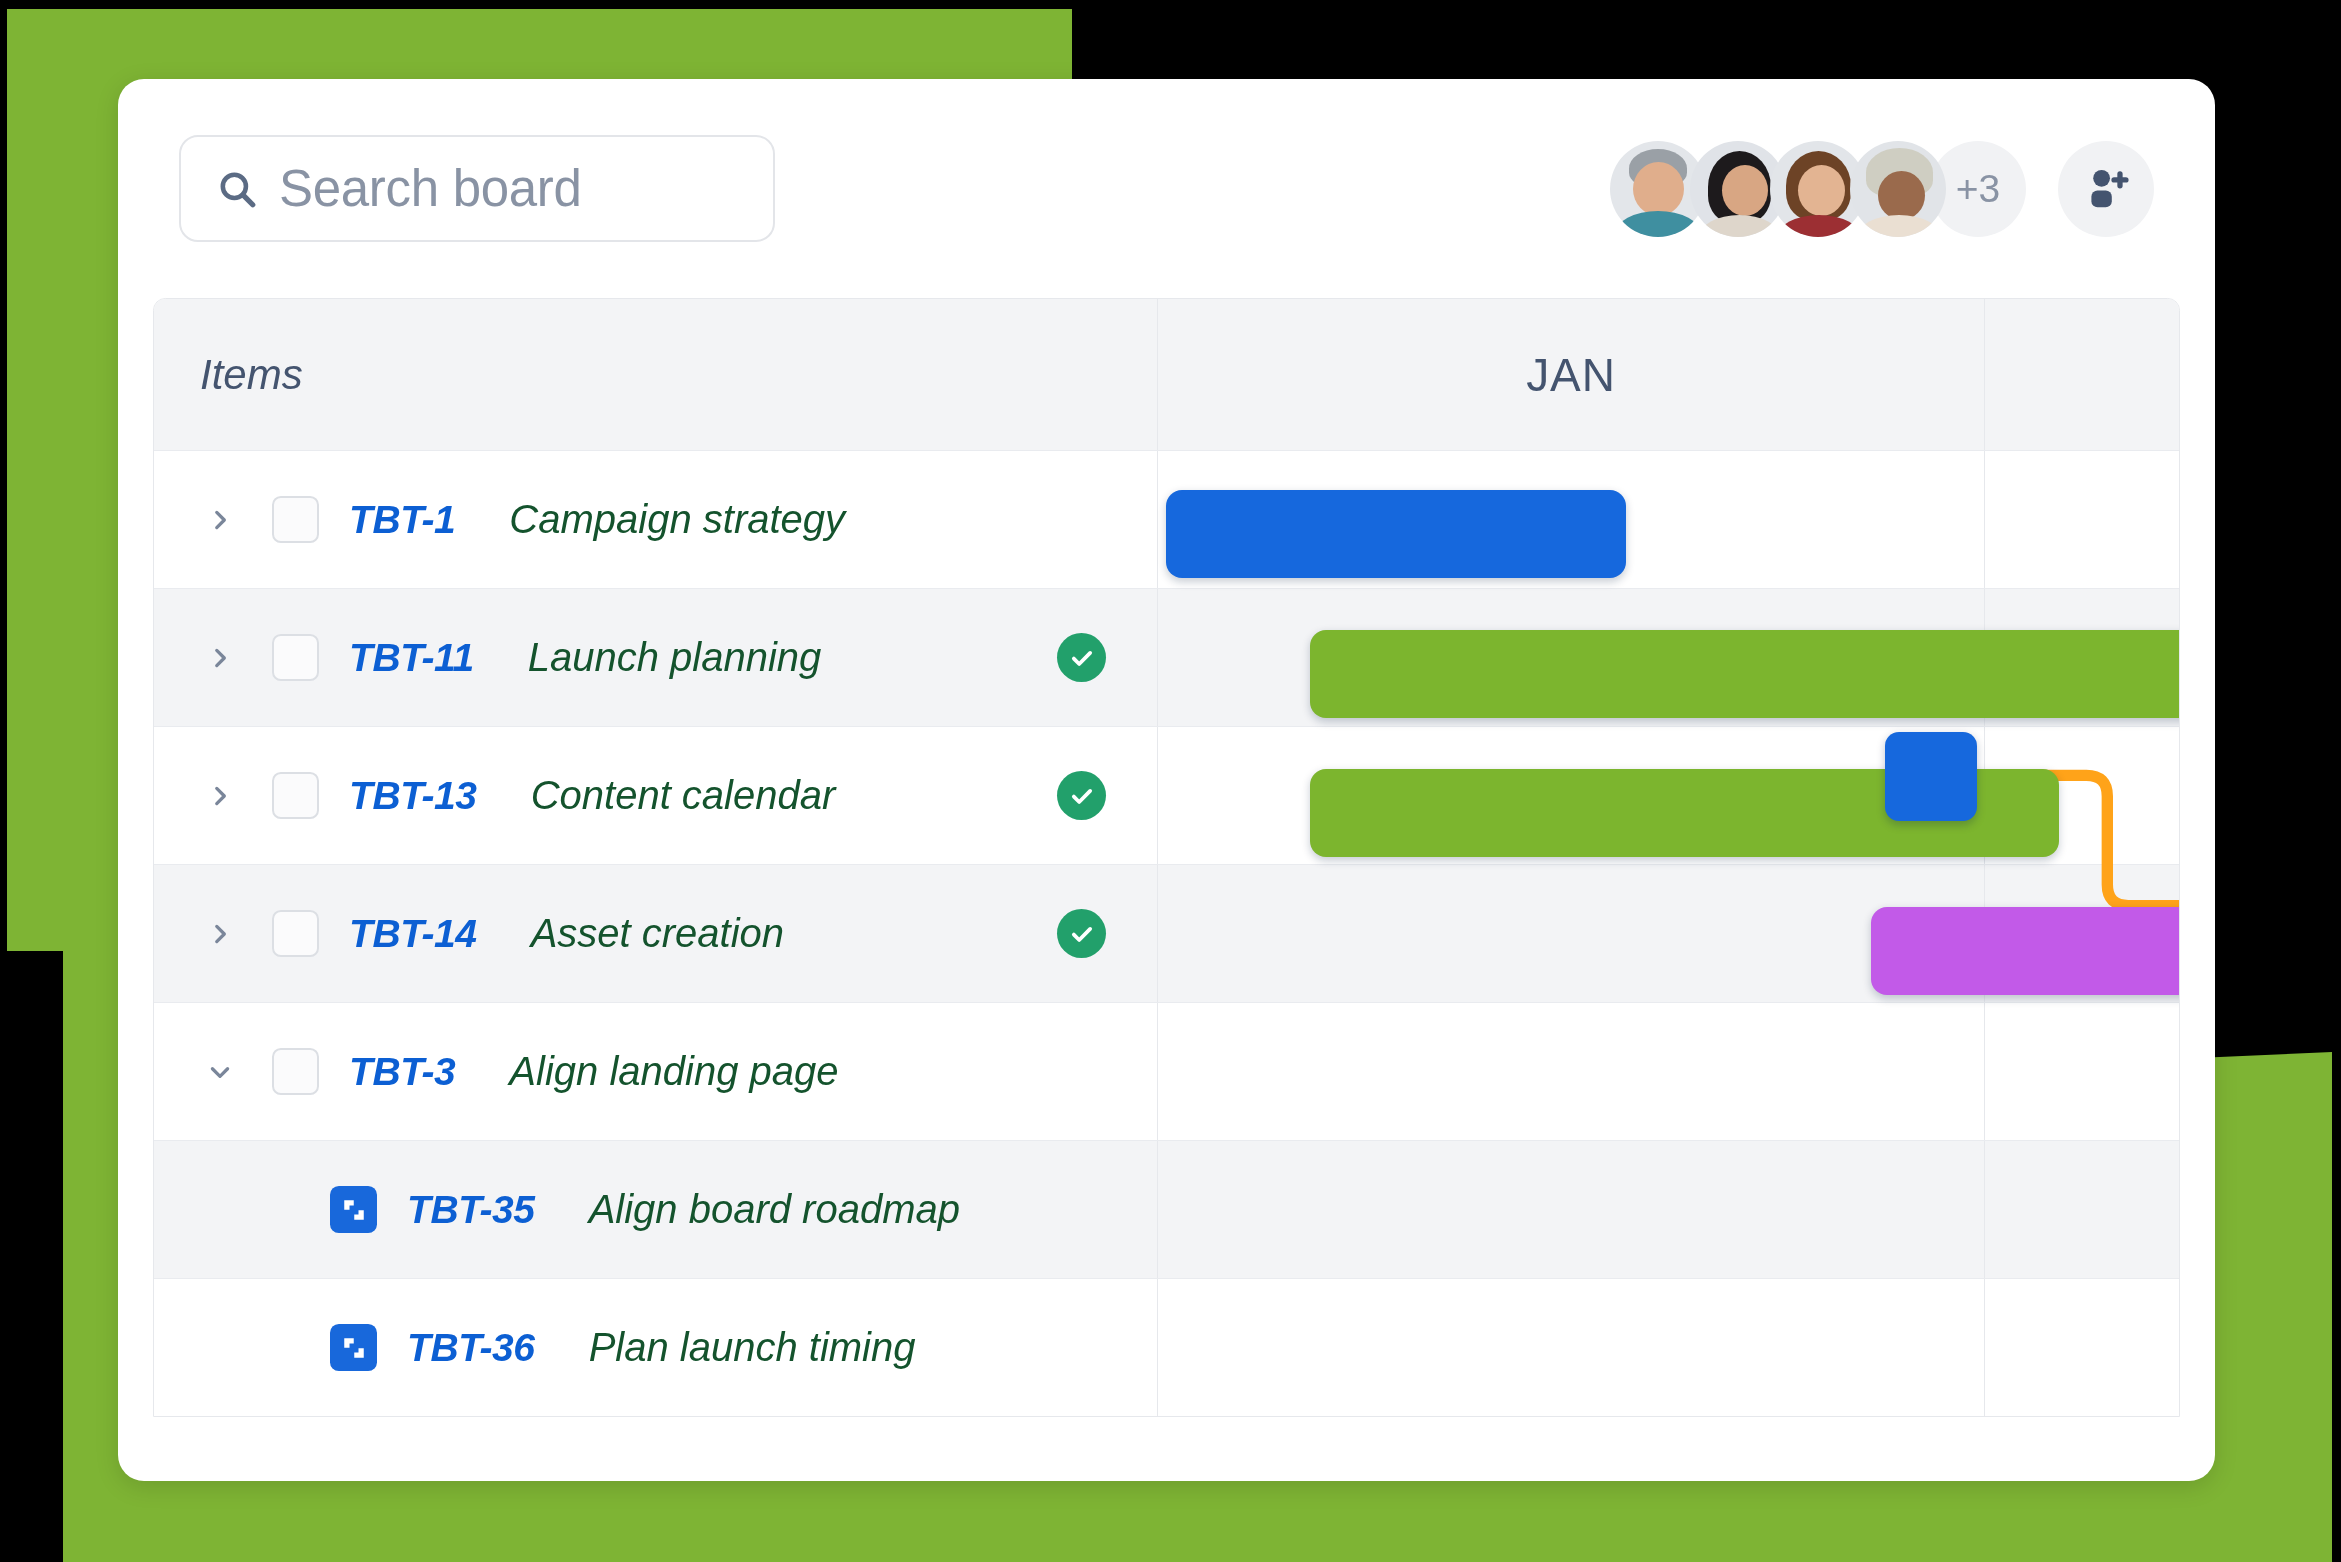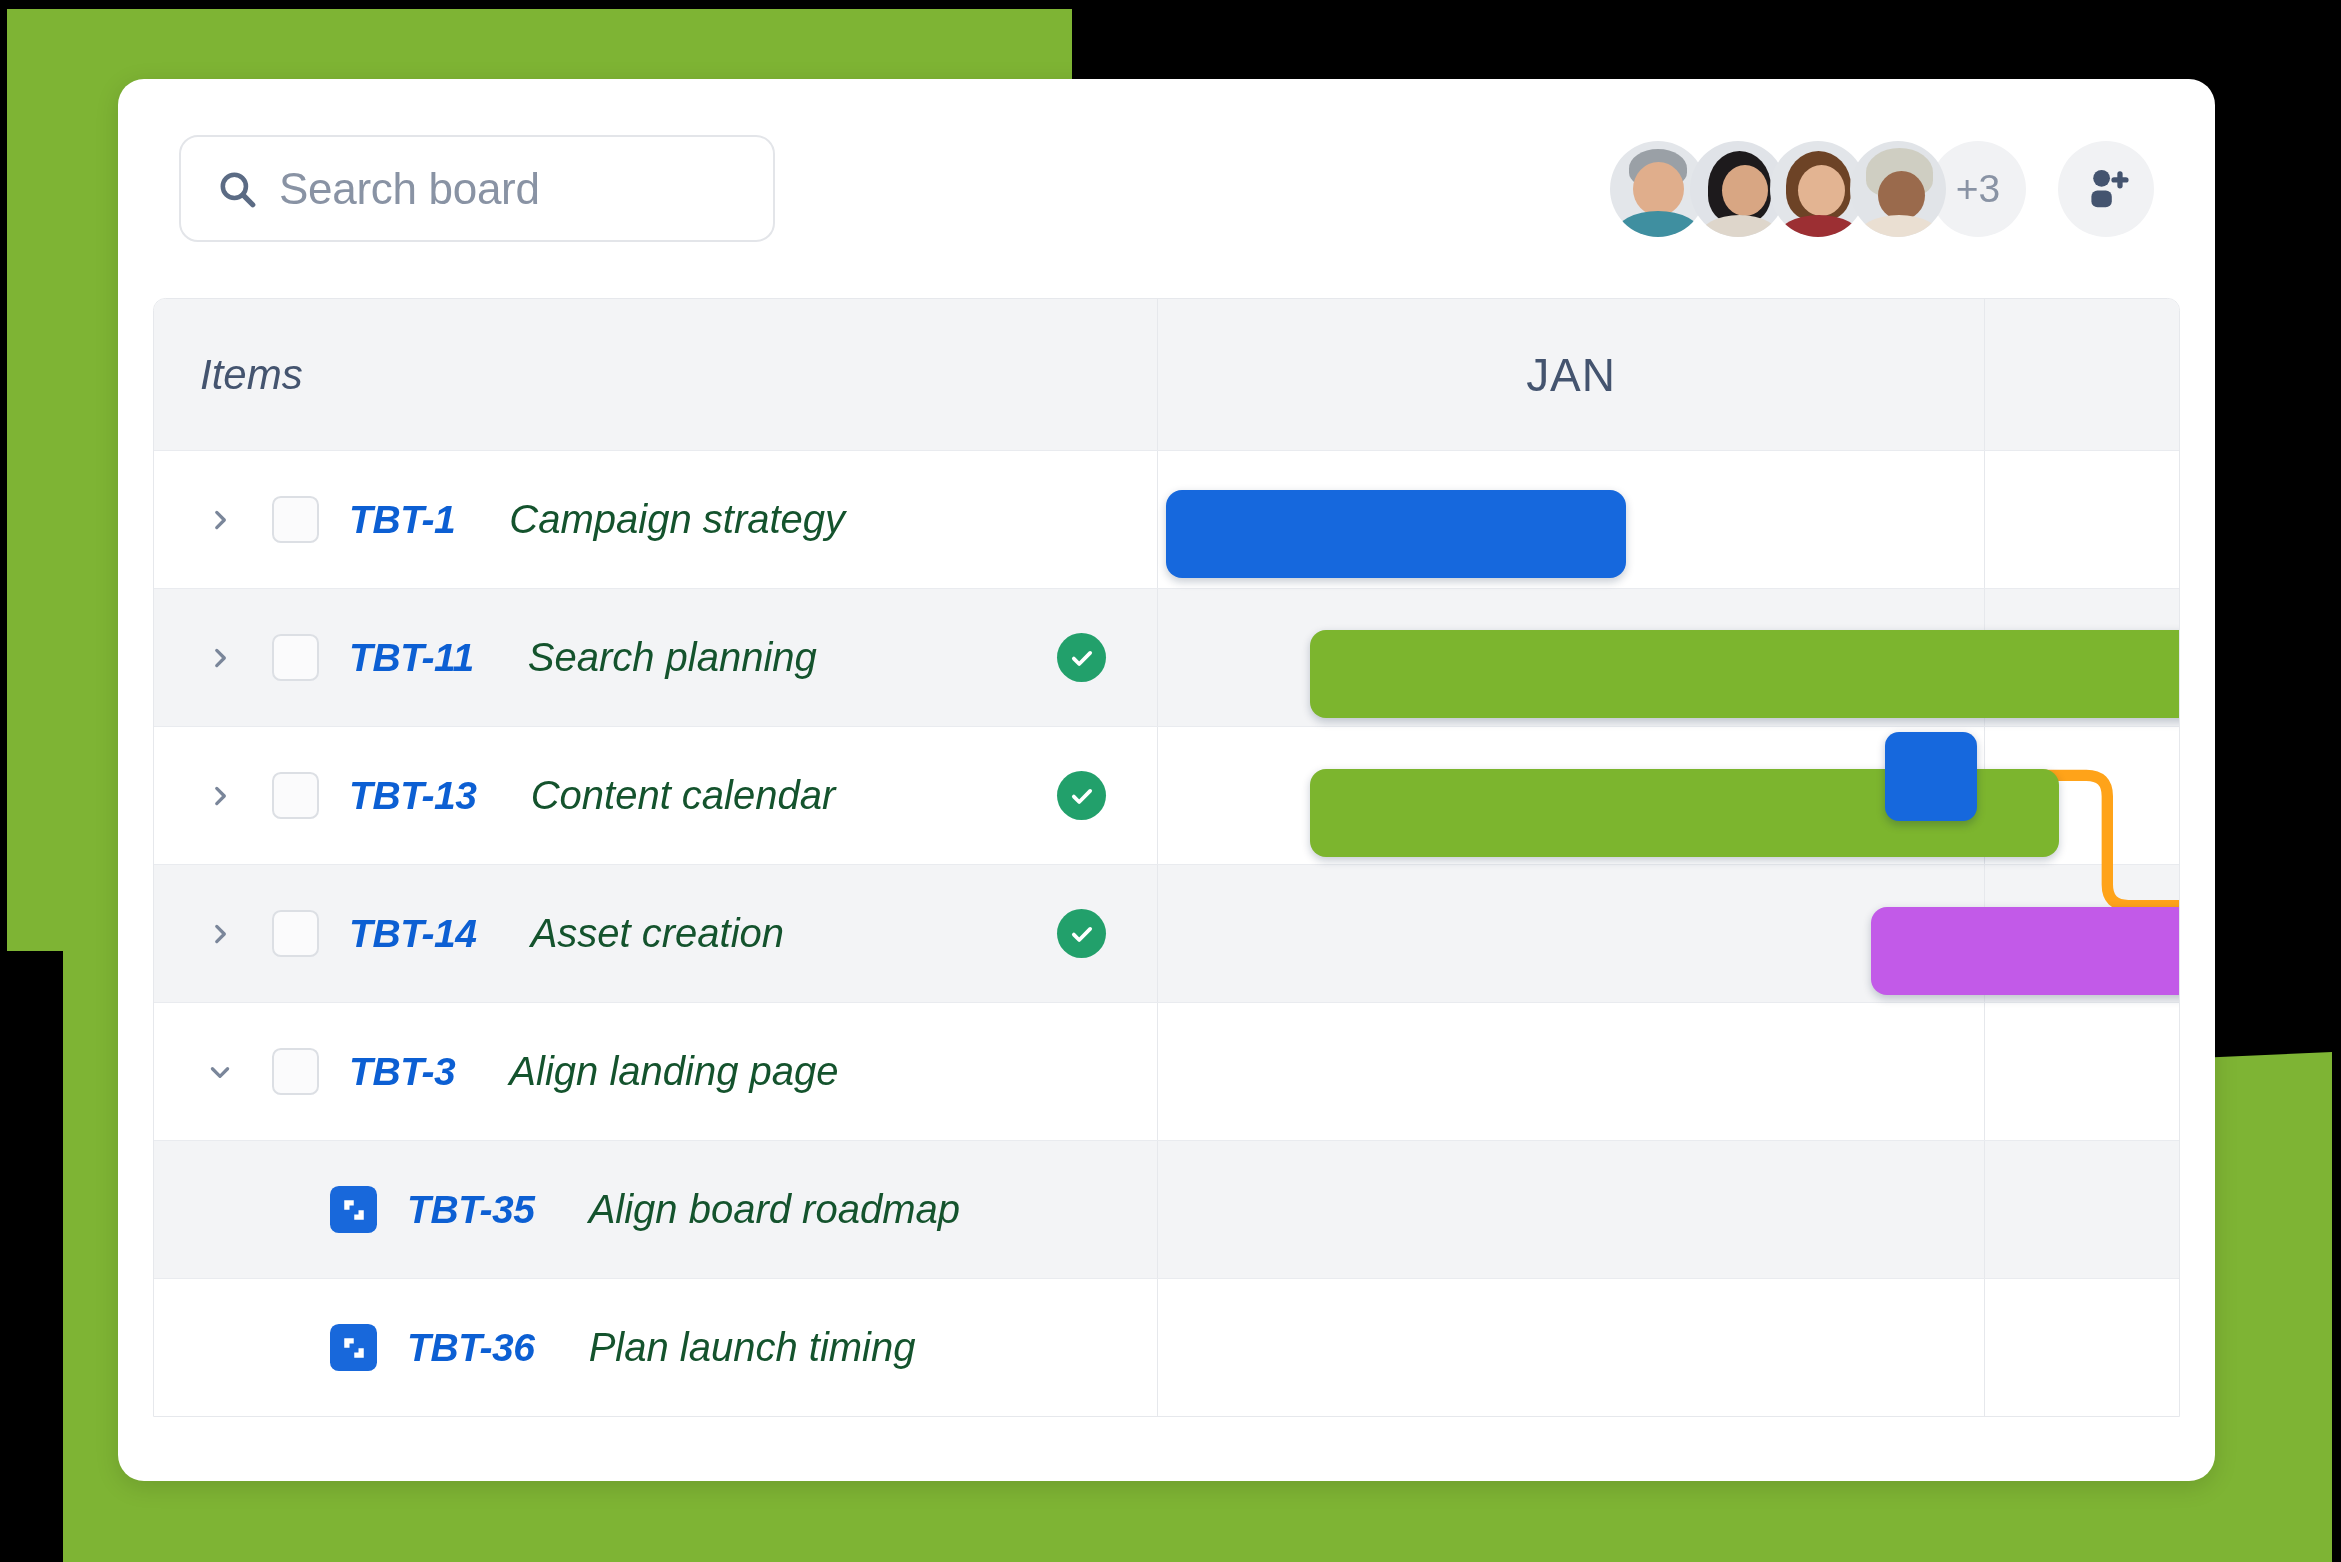--- a/index.html
+++ b/index.html
@@ -48,21 +48,21 @@
     display: flex; align-items: center; gap: 21px;
     width: 596px; height: 107px;
     border: 2.6px solid #e3e5e9; border-radius: 19px;
     padding: 0 35px;
     background: #fff;
   }
   #search-box .mag { flex: 0 0 auto; display:block; }
   #search-input {
     border: 0; outline: 0; background: transparent;
     font-family: "Liberation Sans", sans-serif;
-    font-size: 44px; color: #7a8599; width: 100%;
+    font-size: 51px; color: #7a8599; width: 100%;
     letter-spacing: -0.3px;
   }
   #search-input::placeholder { color: #8993a4; opacity: 1; }
 
   #people { margin-left: auto; display: flex; align-items: center; }
   .avatar-stack { display: flex; align-items: center; }
   .avatar {
     width: 96px; height: 96px; border-radius: 50%;
     background: #dcdfe4; margin-left: -16px;
     position: relative; overflow: hidden; flex: 0 0 auto;
@@ -249,21 +249,21 @@
 
       <div class="grid-row alt">
         <div class="cell-items">
           <span class="chevron">
             <svg width="26" height="26" viewBox="0 0 24 24" fill="none">
                 <path d="M9 5l7 7-7 7" stroke="#7a869a" stroke-width="3" stroke-linecap="round" stroke-linejoin="round"></path>
               </svg>
           </span>
           <span class="checkbox"></span>
           <span class="key">TBT-11</span>
-          <span class="summary">Search planning</span>
+          <span class="summary">Launch planning</span>
           <span class="done-badge">
             <svg width="28" height="28" viewBox="0 0 24 24" fill="none">
                 <path d="M5 12.5l4.6 4.6L19 7.6" stroke="#ffffff" stroke-width="3.2" stroke-linecap="round" stroke-linejoin="round"></path>
               </svg>
           </span>
         </div>
         <div class="cell-month"></div>
         <div class="cell-month-rest"></div>
       </div>
 

